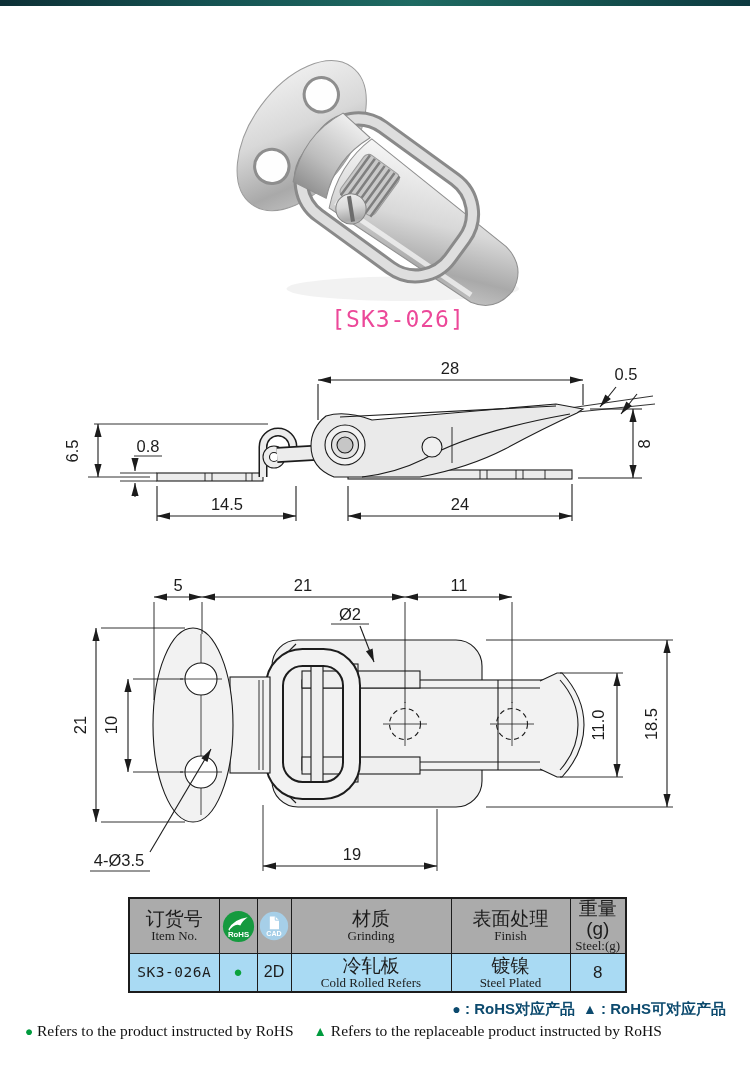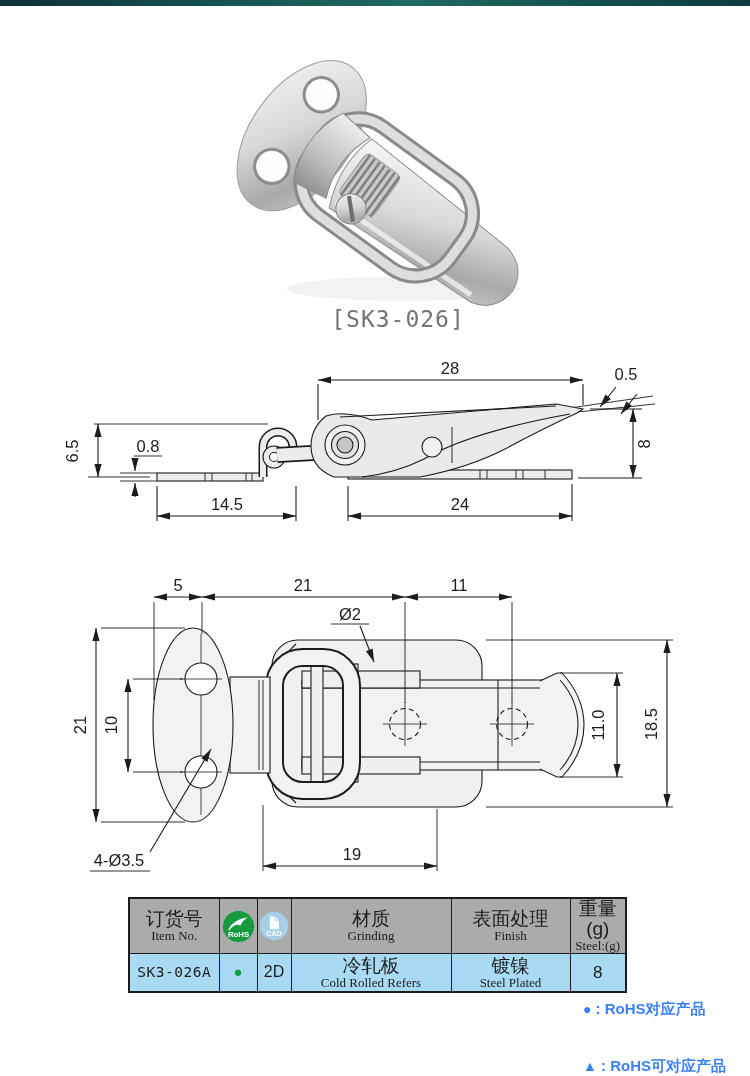--- a/index.html
+++ b/index.html
@@ -3,41 +3,41 @@
 <meta charset="utf-8">
 <style>
   html,body{margin:0;padding:0;background:#fff;}
   #page{position:relative;width:750px;height:1076px;background:#fff;overflow:hidden;
         font-family:"Liberation Sans",sans-serif;color:#1c1c1c;}
   #topbar{position:absolute;left:0;top:0;width:750px;height:6px;
         background:linear-gradient(90deg,#0d3036 0%,#155252 28%,#1e6a62 55%,#14504e 80%,#0d3a40 100%);}
   #photo{position:absolute;left:205px;top:52px;width:340px;height:258px;}
   #product-label{position:absolute;left:0;top:306px;width:750px;text-align:center;
         padding-left:46px;box-sizing:border-box;
-        font-family:"DejaVu Sans Mono",monospace;font-size:23px;letter-spacing:1px;color:#737373;}
+        font-family:"DejaVu Sans Mono",monospace;font-size:23px;letter-spacing:1px;color:#ec4899;}
   .dwg{position:absolute;}
   #side-dwg{left:60px;top:358px;width:640px;height:185px;}
   #top-dwg{left:60px;top:555px;width:640px;height:335px;}
   .dim-text{font-family:"Liberation Sans",sans-serif;font-size:16.5px;fill:#1c1c1c;stroke:none;}
   
   #spec-table{position:absolute;left:128px;top:897px;width:497px;border-collapse:collapse;
         table-layout:fixed;text-align:center;}
   #spec-table td{border:1.2px solid #1c1c1c;padding:0;vertical-align:middle;line-height:1.06;}
   #spec-table{border:2.5px solid #1c1c1c;}
   tr.head td{background:#ababab;height:42px;border-bottom:2px solid #1c1c1c;}
   tr.row1 td{background:#a9daf3;height:37px;}
   tr.row2 td{background:#fff;height:37px;}
   .cn{font-size:19px;font-family:"Liberation Sans",sans-serif;display:block;}
   .en{font-size:13px;font-family:"Liberation Serif",serif;display:block;}
   .itemno{font-family:"DejaVu Sans Mono",monospace;font-size:14.5px;letter-spacing:0.5px;margin-left:12px;}
   .gdot{color:#0ba23c;font-size:15px;line-height:1;}
   .wt{font-size:17px;}
   
-  #legend{position:absolute;right:24px;top:1000px;display:flex;gap:38px;
-        color:#3b82f6;font-weight:bold;font-size:15px;white-space:nowrap;flex-direction:column;}
+  #legend{position:absolute;right:24px;top:1000px;display:flex;gap:8px;
+        color:#0c4a6e;font-weight:bold;font-size:15px;white-space:nowrap;}
   #legend .sym{font-size:14px;}
   #footer{position:absolute;left:25px;top:1022px;width:710px;display:flex;gap:20px;
         font-family:"Liberation Serif",serif;font-size:15.5px;color:#111;white-space:nowrap;}
   #footer .sym{color:#009b3e;font-size:13.5px;font-family:"Liberation Sans",sans-serif;}
 </style>
 </head>
 <body>
 
 <div id="page">
 
@@ -288,14 +288,18 @@
       <td class="wt">8</td>
     </tr>
   </tbody>
     </table>
 
   <div id="legend">
     <span><span class="sym">●</span> <span>: RoHS对应产品</span></span>
     <span><span class="sym">▲</span> <span>: RoHS可对应产品</span></span>
   </div>
 
+  <div id="footer">
+    <span><span class="sym">●</span> <span>Refers to the product instructed by RoHS</span></span>
+    <span><span class="sym">▲</span> <span>Refers to the replaceable product instructed by RoHS</span></span>
+  </div>
 
 </div>
 
 </body></html>

